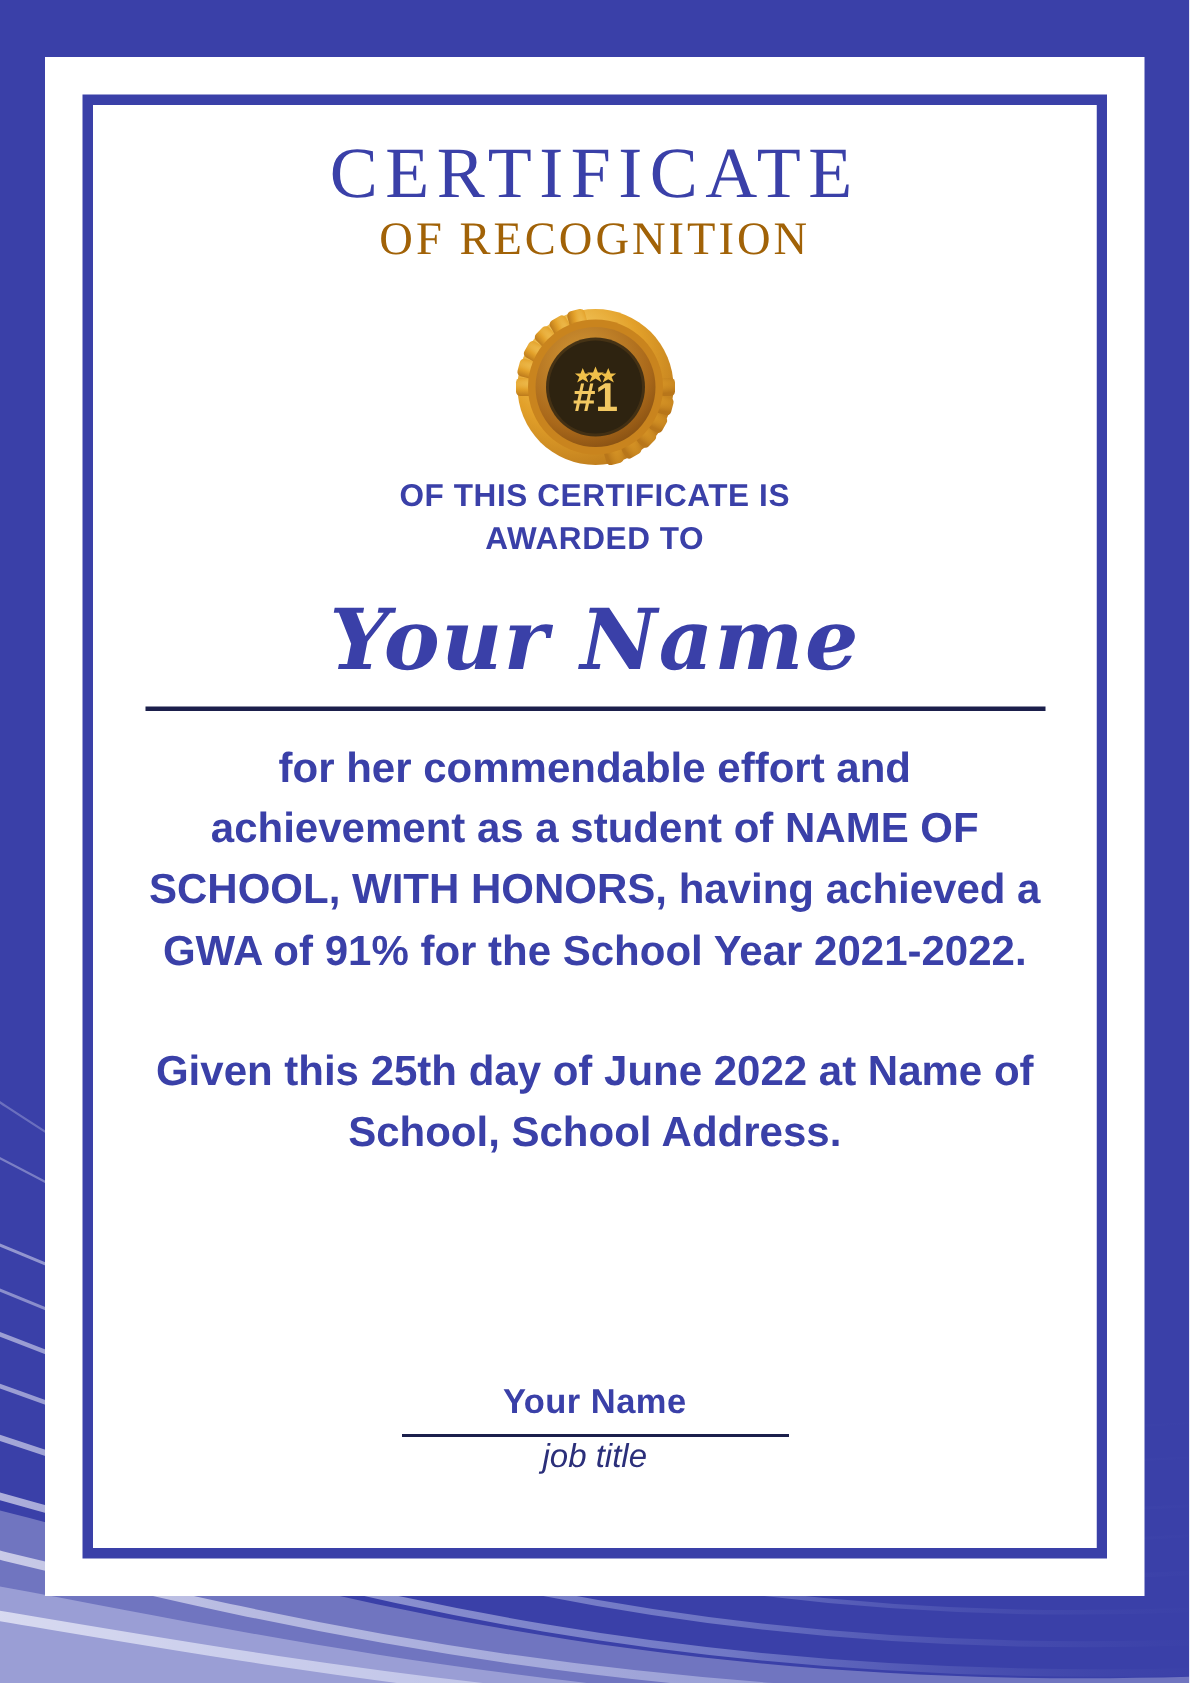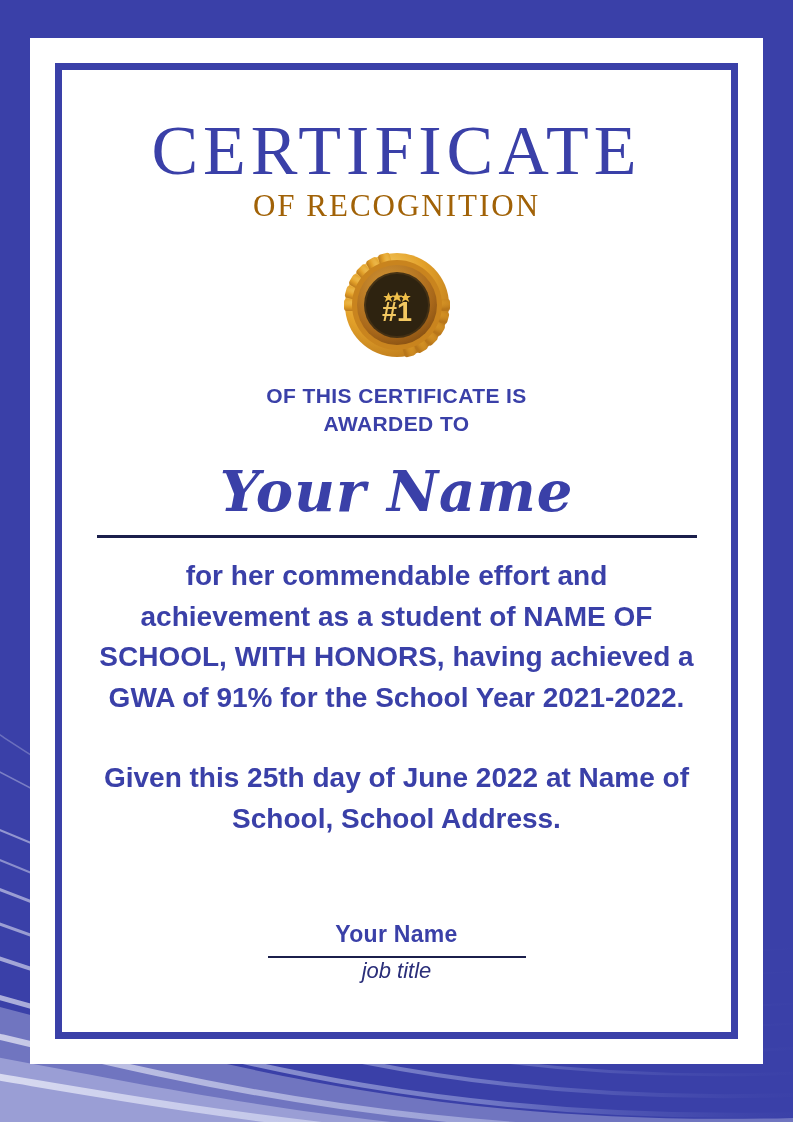--- a/index.html
+++ b/index.html
@@ -74,43 +74,43 @@
     width: 669px;
     height: 962px;
     background: #ffffff;
     box-sizing: border-box;
     padding: 0 30px;
     text-align: center;
   }
 
   .title {
     font-family: "Liberation Serif", serif;
-    font-size: 70px;
+    font-size: 48px;
     letter-spacing: 5px;
     color: #3a40a8;
-    margin-top: 44px;
+    margin-top: 21px;
     line-height: 1.05;
     font-weight: 400;
   }
 
   .subtitle {
     font-family: "Liberation Serif", serif;
     font-size: 31px;
     letter-spacing: 2px;
     color: #a16207;
     font-weight: 400;
   }
 
   .badge-wrap {
     margin-top: 22px;
     height: 118px;
   }
 
   .awarded-text {
-    margin-top: 18px;
+    margin-top: 0;
     font-size: 21px;
     font-weight: bold;
     color: #3a40a8;
     line-height: 1.35;
     letter-spacing: 0.4px;
   }
 
   .recipient-name {
     margin-top: 24px;
     font-family: "DejaVu Serif", serif;

